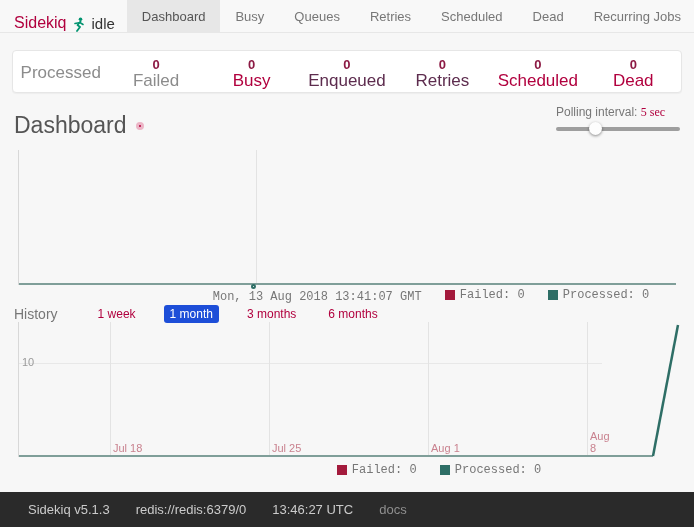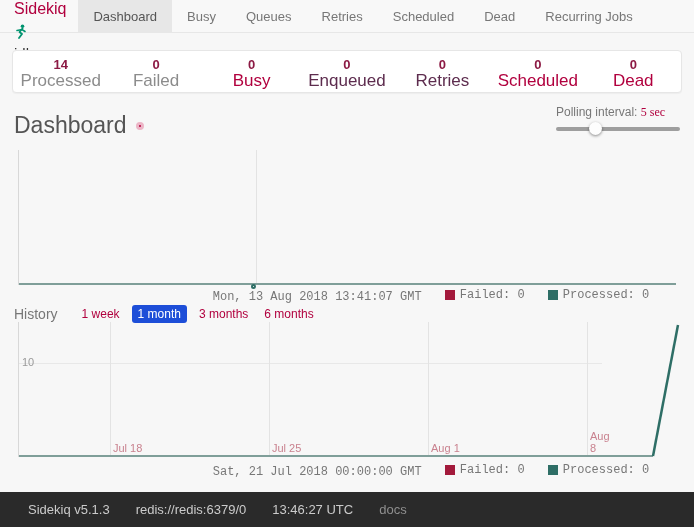--- a/index.html
+++ b/index.html
@@ -10,21 +10,21 @@
     font-family:"Liberation Sans", sans-serif;
     color:#555;
   }
 
   
   .navbar {
     position:absolute; top:0; left:0; right:0; height:33px;
     background:#f8f8f8; border-bottom:1px solid #e7e7e7;
     display:flex; align-items:stretch;
   }
-  .brand { display:flex; align-items:flex-start; padding:0 12px 0 14px; gap:6px;flex-direction:column; }
+  .brand { display:flex; align-items:flex-end; padding:0 12px 0 14px; gap:6px; }
   .brand-name { color:#b1003e; font-size:16px; }
   .brand-status { color:#333; font-size:15px; }
   .nav-item {
     display:flex; align-items:center; padding:0 15px;
     font-size:13px; color:#777; cursor:pointer; white-space:nowrap;
   }
   .nav-item.active { background:#e7e7e7; color:#555; }
 
   
   .stats {
@@ -77,21 +77,21 @@
     padding-left:168px; font-size:12px; color:#777; white-space:nowrap;font-family:Liberation Mono, monospace;
   }
   .caption-row .legend { display:inline-flex; align-items:center; margin-left:16px; gap:5px; }
   .swatch { width:10px; height:10px; display:inline-block; }
   .swatch.failed    { background:#a31a3c; }
   .swatch.processed { background:#2e6e66; }
 
   
   .history-header {
     position:absolute; top:305px; left:14px;
-    display:flex; align-items:center; gap:8px;
+    display:flex; align-items:center; gap:24px;
   }
   .history-title { font-size:14px; color:#777; margin-right:12px; }
   .range { font-size:12px; color:#b1003e; cursor:pointer; padding:2px 4px; }
   .range.active { background:#1d4ed8; color:#fff; border-radius:3px; padding:2px 6px; }
 
   .hist-chart {
     position:absolute; top:322px; left:18px; width:584px; height:135px;
     border-left:1px solid #d8d8d8;
   }
   .hist-grid-h { position:absolute; top:41px; left:0; right:0; height:1px; background:#e8e8e8; }
@@ -129,21 +129,20 @@
   <div class="nav-item">Busy</div>
   <div class="nav-item">Queues</div>
   <div class="nav-item">Retries</div>
   <div class="nav-item">Scheduled</div>
   <div class="nav-item">Dead</div>
   <div class="nav-item">Recurring Jobs</div>
 </div>
 
 <div class="stats">
   <div class="stat muted">
-    <span class="value">14</span>
     <span class="label">Processed</span>
   </div>
   <div class="stat muted">
     <span class="value">0</span>
     <span class="label">Failed</span>
   </div>
   <div class="stat link">
     <span class="value">0</span>
     <span class="label">Busy</span>
   </div>
@@ -216,21 +215,20 @@
   <span class="hist-xtick" style="left:412px;">Aug 1</span>
   <span class="hist-xtick" style="left:571px;">Aug 8</span>
   <div class="hist-base-red"></div>
   <div class="hist-base-teal"></div>
   <svg class="hist-svg" width="676" height="135">
     <line x1="634" y1="134" x2="659" y2="3" stroke="#2e6e66" stroke-width="2.5"></line>
   </svg>
 </div>
 
 <div class="caption-row" style="top:463px;">
-  <span>Sat, 21 Jul 2018 00:00:00 GMT</span>
   <span class="legend">
     <span class="swatch failed"></span>
     <span>Failed: 0</span>
   </span>
   <span class="legend">
     <span class="swatch processed"></span>
     <span>Processed: 0</span>
   </span>
 </div>
 

